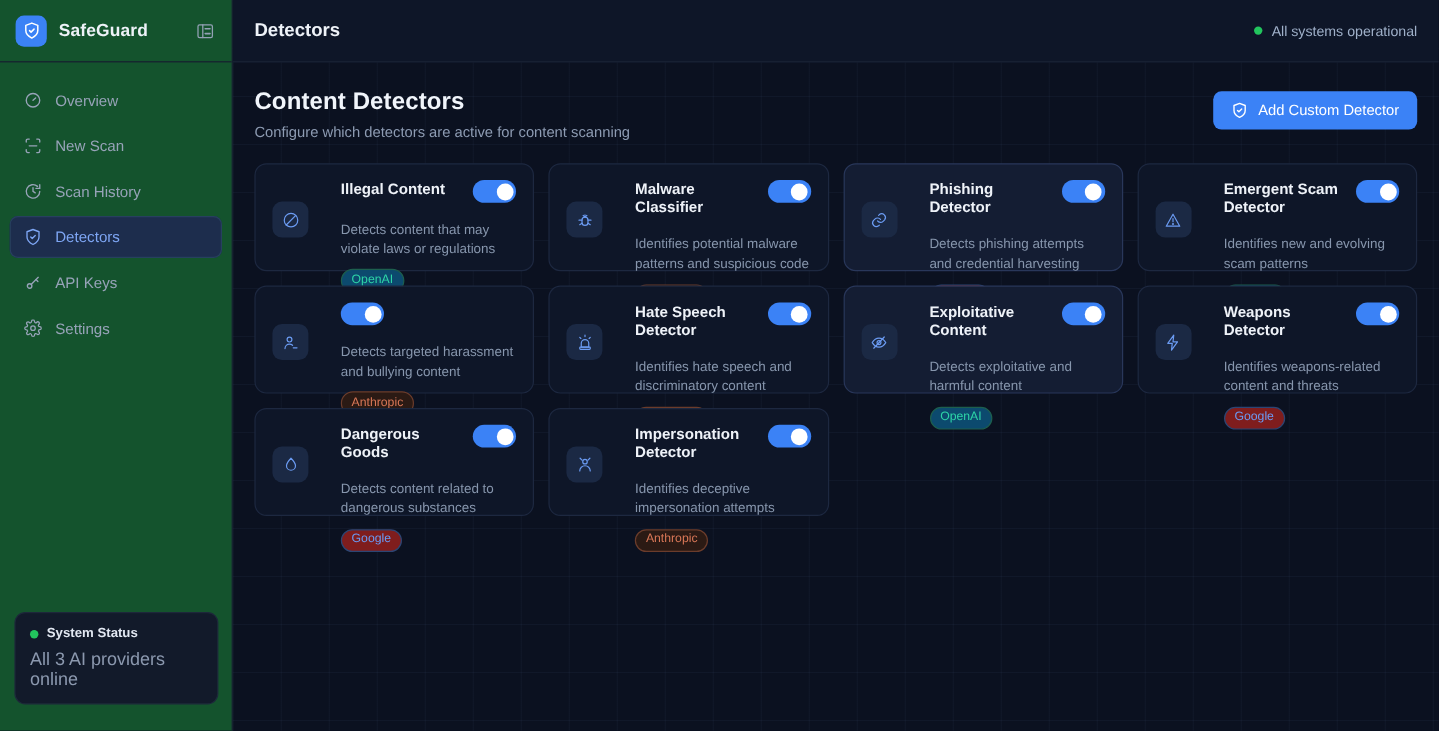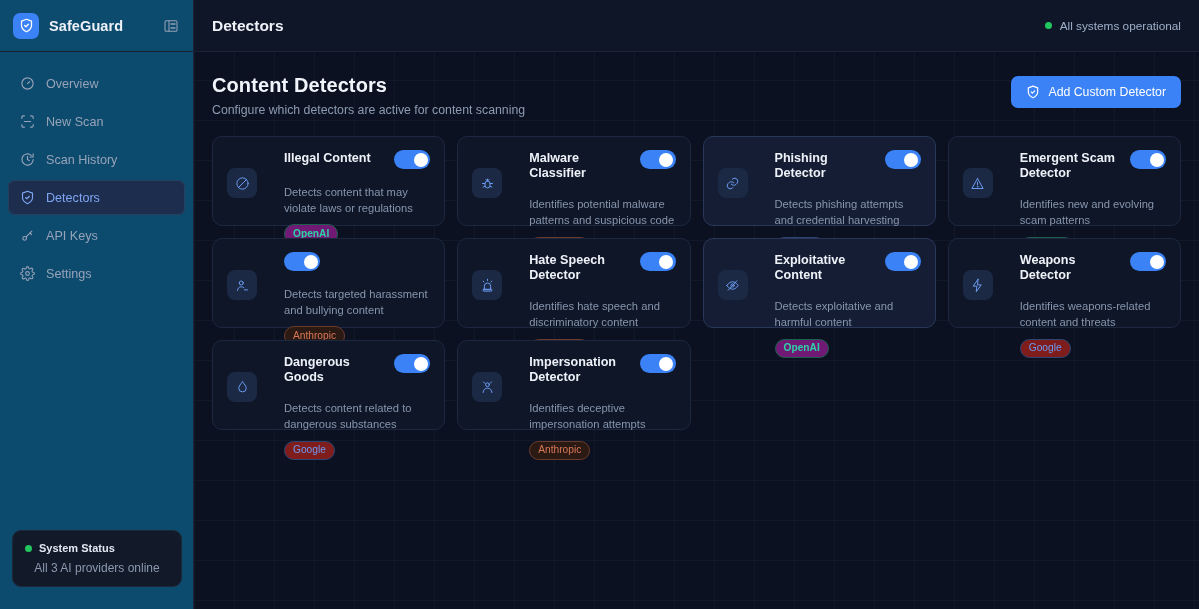--- a/index.html
+++ b/index.html
@@ -7,21 +7,21 @@
     width: 1199px; height: 609px;
     background: #0b1120;
     font-family: "Liberation Sans", sans-serif;
     overflow: hidden;
   }
   #app { display: flex; width: 1199px; height: 609px; }
 
   
   .sidebar {
     width: 194px; height: 609px; flex: 0 0 194px;
-    background: #0c4a6e;
+    background: #14532d;
     border-right: 1px solid #1b2436;
     display: flex; flex-direction: column;
     position: relative;
   }
   .brand {
     height: 52px; display: flex; align-items: center;
     padding: 0 13px; gap: 10px;
     border-bottom: 1px solid #171f30;
   }
   .brand-logo {
@@ -51,21 +51,21 @@
     box-shadow: inset 0 0 0 1px #27405f;
   }
   .sidebar-footer { position: absolute; left: 12px; bottom: 22px; width: 170px; }
   .status-card {
     background: #121a2a; border: 1px solid #1d273a;
     border-radius: 9px; padding: 11px 12px;
   }
   .status-row { display: flex; align-items: center; gap: 7px; }
   .dot { width: 7px; height: 7px; border-radius: 50%; background: #22c55e; flex: 0 0 7px; }
   .status-title { font-size: 11px; font-weight: bold; color: #e2e8f2; }
-  .status-sub { font-size: 12px; color: #8b98ae; margin-top: 7px; text-align: center; }
+  .status-sub { font-size: 15px; color: #8b98ae; margin-top: 7px; }
 
   
   .main {
     flex: 1; height: 609px; display: flex; flex-direction: column;
     background-color: #0b1120;
     background-image:
       linear-gradient(to right, rgba(78,100,140,.085) 1px, transparent 1px),
       linear-gradient(to bottom, rgba(78,100,140,.085) 1px, transparent 1px);
     background-size: 40px 40px;
     position: relative; overflow: hidden;
@@ -112,21 +112,21 @@
   }
   .card-body { flex: 1; min-width: 0; }
   .card-head { display: flex; align-items: flex-start; justify-content: space-between; gap: 6px; }
   .card-title { font-size: 12.6px; font-weight: bold; color: #eef2f8; line-height: 1.2; padding-top: 1px; }
   .card-desc { font-size: 11.2px; color: #8796ad; line-height: 1.45; margin-top: 15px; }
   .badge {
     display: inline-block; margin-top: 8px;
     font-size: 10.2px; padding: 2.5px 8px; border-radius: 20px;
     border: 1px solid transparent; line-height: 1.2;
   }
-  .badge.openai   { color: #2dd4a7; border-color: #1d5f4e; background: #701a75; font-weight: bold; }
+  .badge.openai   { color: #2dd4a7; border-color: #1d5f4e; background: #0c4a6e; }
   .badge.anthropic{ color: #d97757; border-color: #6b3c2b; background: #2b1a14; }
   .badge.google   { color: #6a9bf5; border-color: #2c4573; background: #7f1d1d; }
 
   .toggle {
     width: 36px; height: 19px; border-radius: 20px;
     background: #3b82f6; flex: 0 0 36px; position: relative; cursor: pointer;
   }
   .toggle .knob {
     position: absolute; top: 2.5px; right: 2.5px;
     width: 14px; height: 14px; border-radius: 50%; background: #fff;

